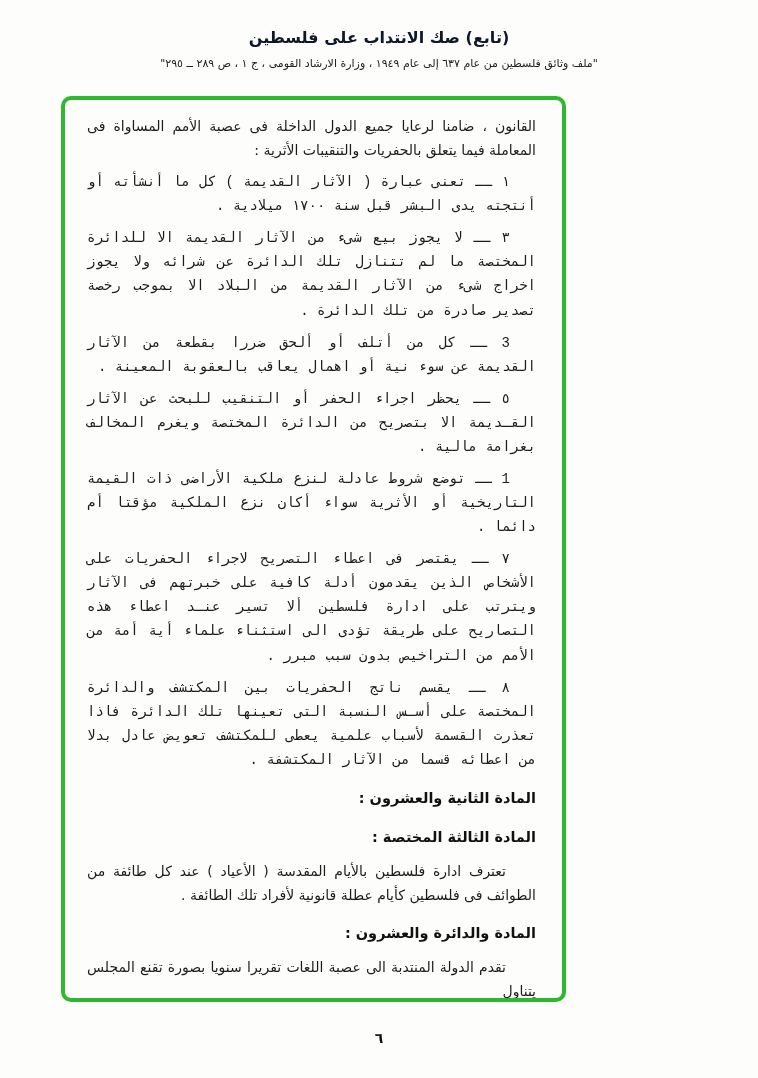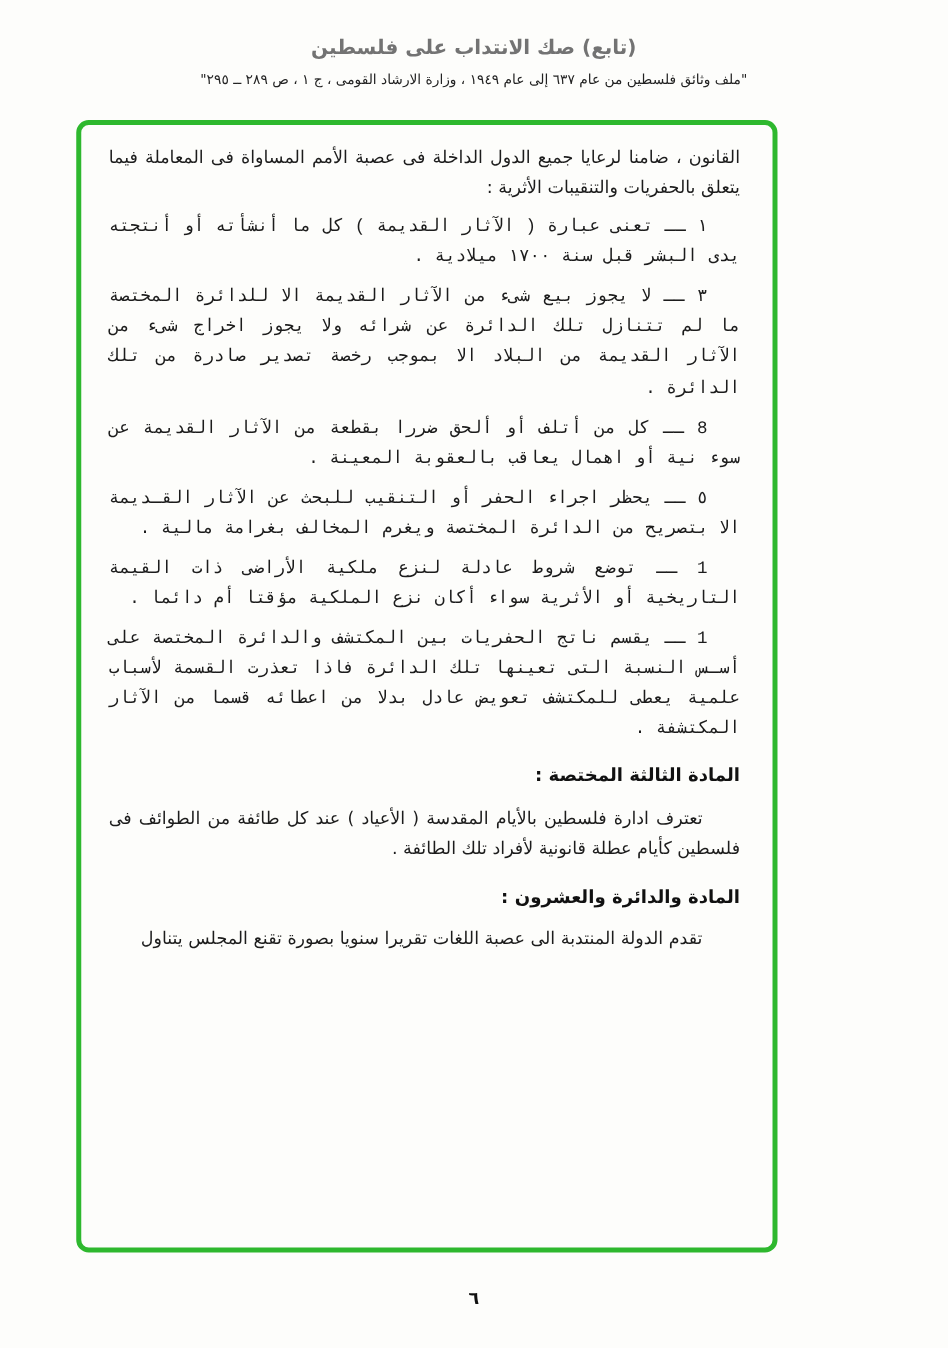--- a/index.html
+++ b/index.html
@@ -21,34 +21,34 @@
   }
   
   .header {
     direction: rtl;
     text-align: center;
     padding-top: 28px;
   }
   .title {
     font-size: 16px;
     font-weight: bold;
-    color: #737373;
+    color: #0f172a;
     letter-spacing: 0.5px;
   }
   .citation {
     font-size: 11px;
     margin-top: 10px;
     color: #222;
   }
   
   .frame {
     position: absolute;
     top: 96px;
     left: 61px;
-    width: 561px;
+    width: 505px;
     height: 906px;
     border: 4px solid #2eb82e;
     border-radius: 10px;
     padding: 14px 26px 8px 22px;
     direction: rtl;
     text-align: justify;
     font-size: 14px;
     line-height: 1.72;
     overflow: hidden;
     background: #fdfdfb;
@@ -86,25 +86,27 @@
   <header class="header">
     <div class="title">(تابع) صك الانتداب على فلسطين</div>
     <div class="citation">"ملف وثائق فلسطين من عام ٦٣٧ إلى عام ١٩٤٩ ، وزارة الارشاد القومى ، ج ١ ، ص ٢٨٩ ــ ٢٩٥"</div>
   </header>
 
   <main class="frame">
     <p class="intro">القانون ، ضامنا لرعايا جميع الدول الداخلة فى عصبة الأمم المساواة فى المعاملة فيما يتعلق بالحفريات والتنقيبات الأثرية :</p>
 
     <p class="item">١ ــ تعنى عبارة ( الآثار القديمة ) كل ما أنشأته أو أنتجته يدى البشر قبل سنة ١٧٠٠ ميلادية .</p>
     <p class="item">٣ ــ لا يجوز بيع شىء من الآثار القديمة الا للدائرة المختصة ما لم تتنازل تلك الدائرة عن شرائه ولا يجوز اخراج شىء من الآثار القديمة من البلاد الا بموجب رخصة تصدير صادرة من تلك الدائرة .</p>
-    <p class="item">8 ــ كل من أتلف أو ألحق ضررا بقطعة من الآثار القديمة عن سوء نية أو اهمال يعاقب بالعقوبة المعينة .</p>
+    <p class="item">3 ــ كل من أتلف أو ألحق ضررا بقطعة من الآثار القديمة عن سوء نية أو اهمال يعاقب بالعقوبة المعينة .</p>
     <p class="item">٥ ــ يحظر اجراء الحفر أو التنقيب للبحث عن الآثار القـديمة الا بتصريح من الدائرة المختصة ويغرم المخالف بغرامة مالية .</p>
     <p class="item">1 ــ توضع شروط عادلة لنزع ملكية الأراضى ذات القيمة التاريخية أو الأثرية سواء أكان نزع الملكية مؤقتا أم دائما .</p>
-    <p class="item">1 ــ يقسم ناتج الحفريات بين المكتشف والدائرة المختصة على أسـس النسبة التى تعينها تلك الدائرة فاذا تعذرت القسمة لأسباب علمية يعطى للمكتشف تعويض عادل بدلا من اعطائه قسما من الآثار المكتشفة .</p>
+    <p class="item">٧ ــ يقتصر فى اعطاء التصريح لاجراء الحفريات على الأشخاص الذين يقدمون أدلة كافية على خبرتهم فى الآثار ويترتب على ادارة فلسطين ألا تسير عنـد اعطاء هذه التصاريح على طريقة تؤدى الى استثناء علماء أية أمة من الأمم من التراخيص بدون سبب مبرر .</p>
+    <p class="item">٨ ــ يقسم ناتج الحفريات بين المكتشف والدائرة المختصة على أسـس النسبة التى تعينها تلك الدائرة فاذا تعذرت القسمة لأسباب علمية يعطى للمكتشف تعويض عادل بدلا من اعطائه قسما من الآثار المكتشفة .</p>
 
+    <h2 class="heading">المادة الثانية والعشرون :</h2>
 
     <h2 class="heading">المادة الثالثة المختصة :</h2>
     <p class="article-text">تعترف ادارة فلسطين بالأيام المقدسة ( الأعياد ) عند كل طائفة من الطوائف فى فلسطين كأيام عطلة قانونية لأفراد تلك الطائفة .</p>
 
     <h2 class="heading">المادة والدائرة والعشرون :</h2>
     <p class="article-text">تقدم الدولة المنتدبة الى عصبة اللغات تقريرا سنويا بصورة تقنع المجلس يتناول</p>
   </main>
 
   <footer class="footer">
     <span class="pagenum">٦</span>

